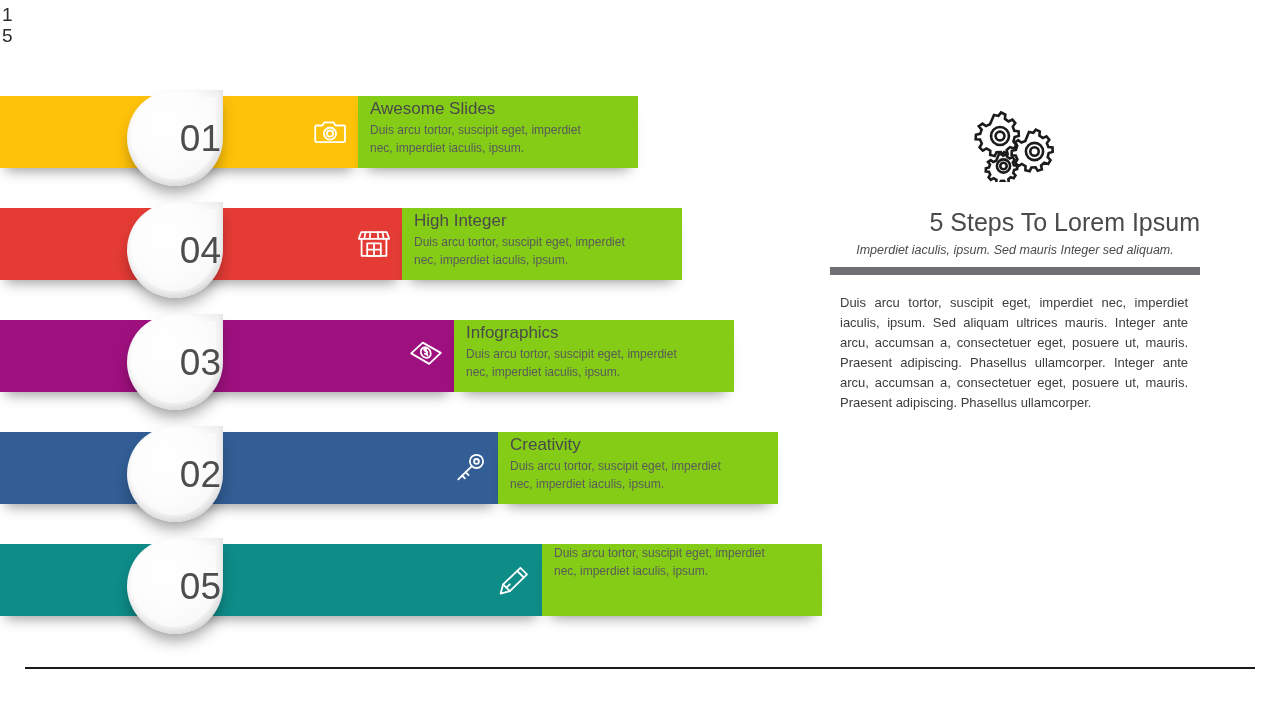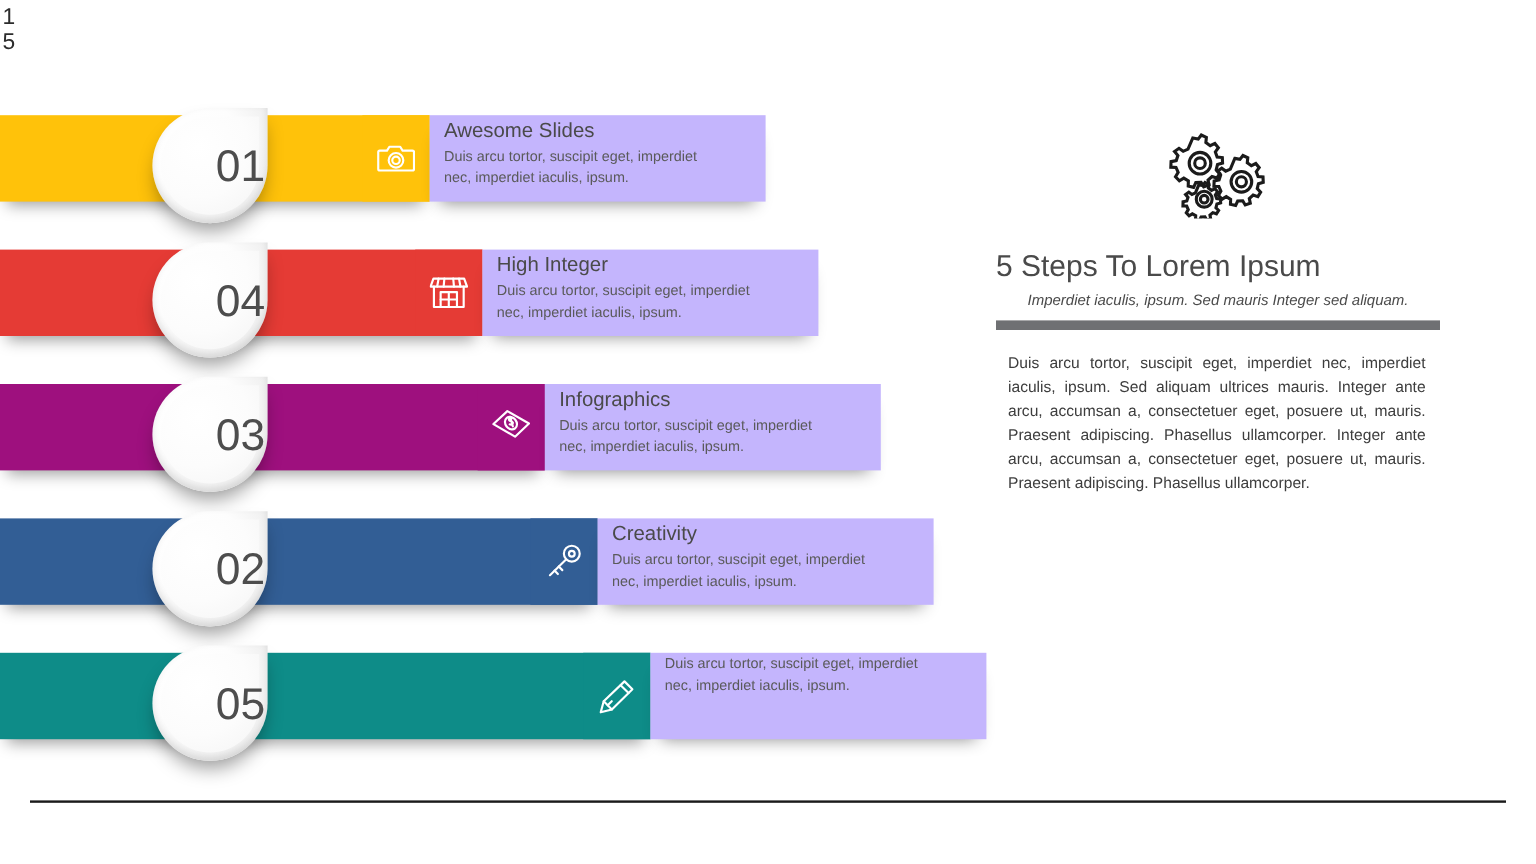--- a/index.html
+++ b/index.html
@@ -63,21 +63,21 @@
     align-items: center;
     justify-content: center;
   }
   .icon-tile svg { display: block; }
 
   
   .text-panel {
     position: absolute;
     top: 6px;
     height: 72px;
-    background: #c4b5fd;
+    background: #84cc16;
     box-shadow: 0 10px 13px -9px rgba(0,0,0,0.45);
     padding-left: 12px;
     box-sizing: border-box;
   }
   .step-title {
     font-size: 17px;
     line-height: 20px;
     color: #4a4a4a;
     margin: 3px 0 2px 0;
     white-space: nowrap;
@@ -131,21 +131,21 @@
     top: 110px;
     width: 370px;
   }
   #gears-wrap {
     width: 100%;
     display: flex;
     justify-content: center;
     height: 80px;
   }
   #panel-title {
-    text-align: left;
+    text-align: right;
     font-size: 25px;
     line-height: 33px;
     color: #4a4a4a;
     font-weight: normal;
     margin: 16px 0 0 0;
     white-space: nowrap;
   }
   #panel-subtitle {
     text-align: center;
     font-size: 12.5px;

